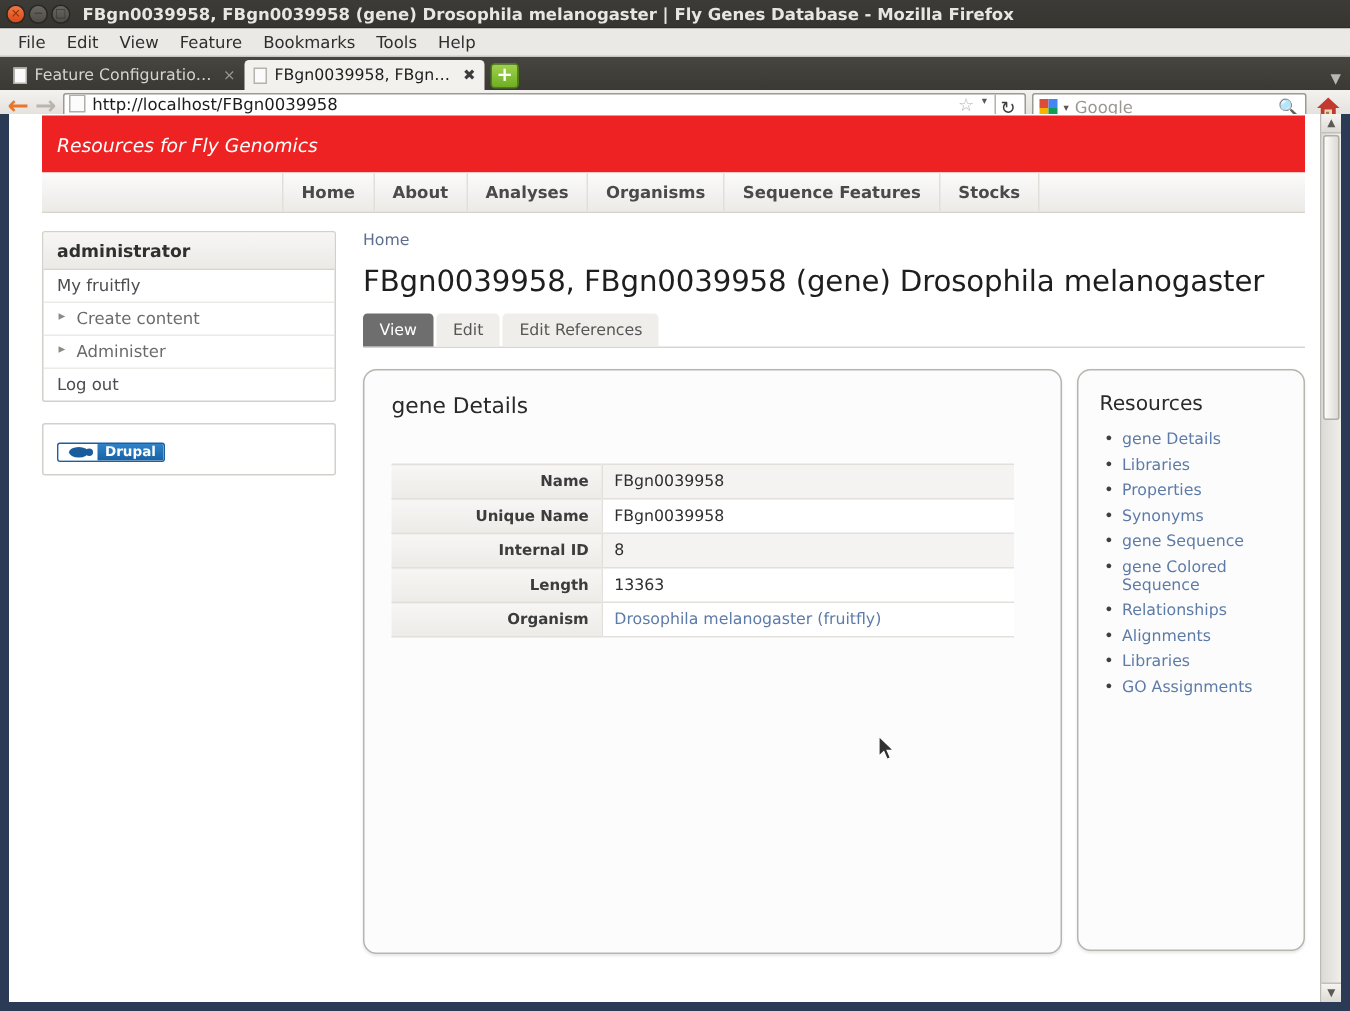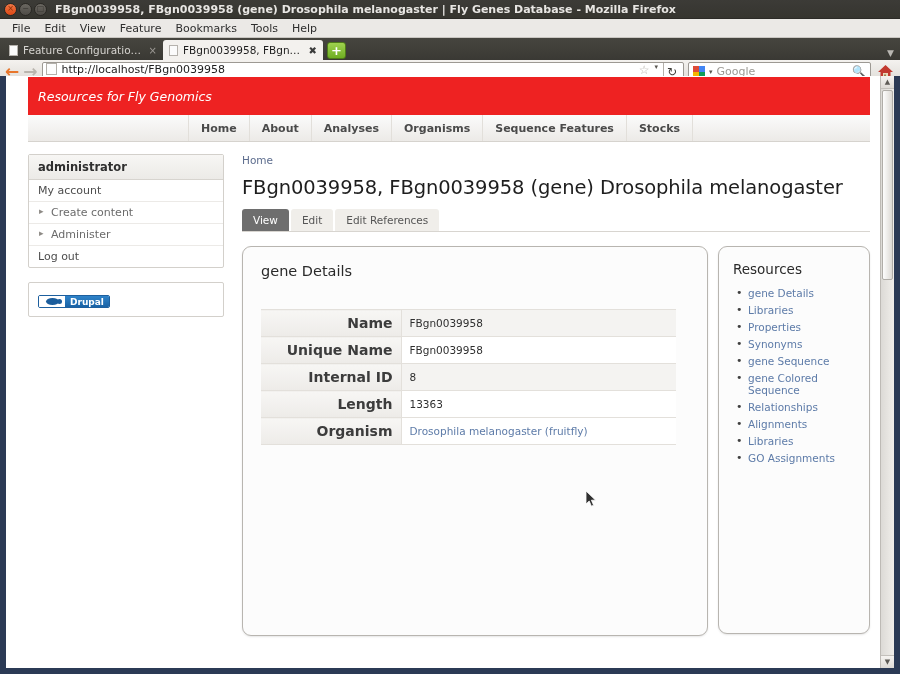--- a/index.html
+++ b/index.html
@@ -243,21 +243,21 @@
     font-size: 14.5px; font-weight: normal; color:#2a2a2a;
     padding: 0 0 8px 2px;
   }
   .panel.resources h2 { font-size: 13.5px; padding-bottom: 7px; }
 
   table.tbl { width: 96%; border-collapse: collapse; margin: 22px 0 0 2px; }
   table.tbl tr { border-bottom:1px solid #e3e0db; }
   table.tbl tr:first-child { border-top:1px solid #e3e0db; }
   table.tbl th {
     width: 140px; text-align:right; padding: 5px 8px 5px 5px;
-    font-size: 14px; font-weight: bold; color:#3c3c3c;
+    font-size: 10px; font-weight: bold; color:#3c3c3c;
     background: linear-gradient(to bottom,#f7f6f4,#edebe8);
     border-right:1px solid #e3e0db;
   }
   table.tbl td {
     padding: 5px 8px; font-size: 10.5px; color:#2f2f2f;
   }
   table.tbl tr.odd td { background:#f4f3f1; }
   table.tbl tr.even td { background:#ffffff; }
   table.tbl td a { color:#5d7ba8; text-decoration:none; }
 
@@ -366,21 +366,21 @@
         <a href="#">Stocks</a>
       </div>
 
       <div class="columns">
 
         <div class="leftcol">
           <div class="block">
             <h3>administrator</h3>
             <ul>
               <li>
-                <a href="#">My account</a>
+                <a href="#">My fruitfly</a>
               </li>
               <li class="sub">
                 <a href="#">Create content</a>
               </li>
               <li class="sub">
                 <a href="#">Administer</a>
               </li>
               <li>
                 <a href="#">Log out</a>
               </li>

